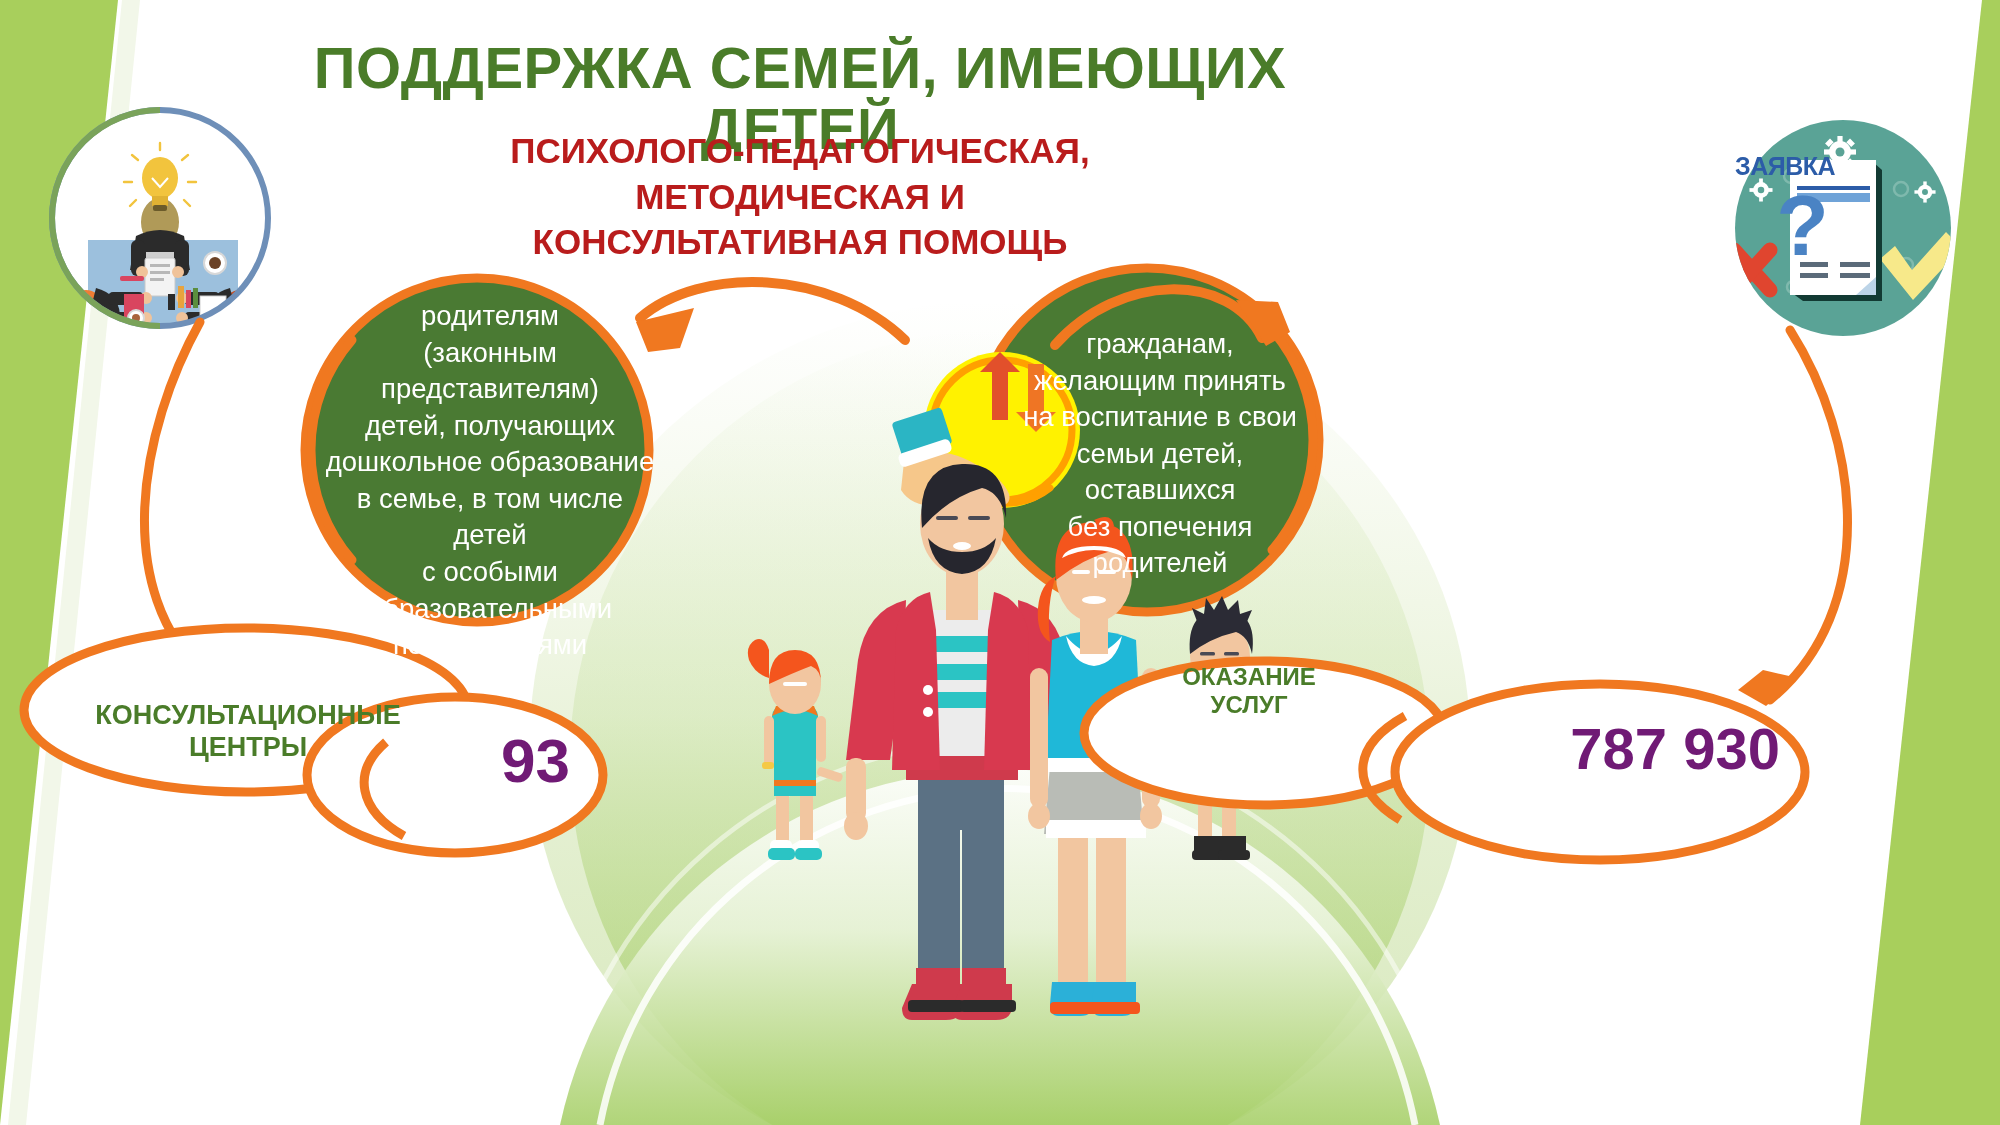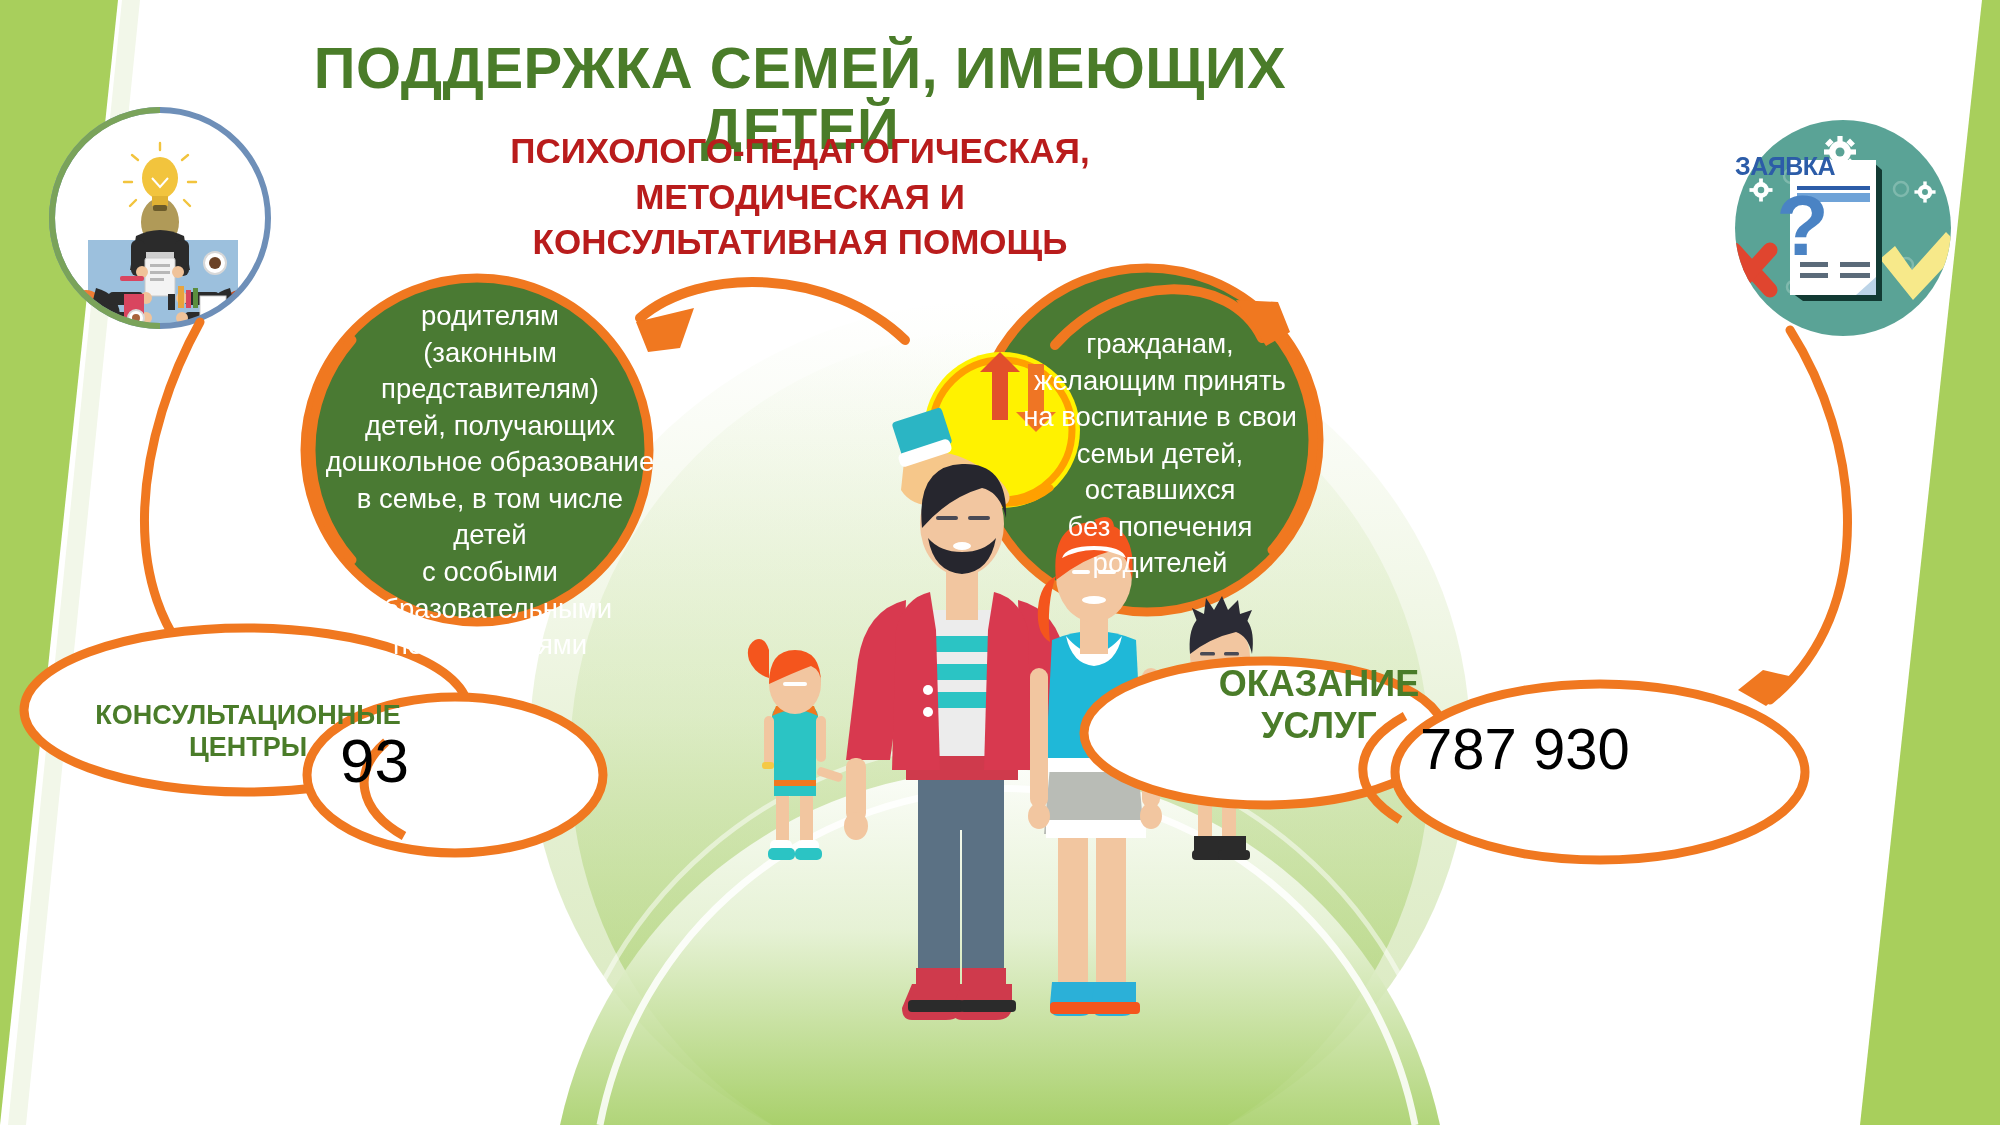--- a/index.html
+++ b/index.html
@@ -60,27 +60,27 @@
 
   .callout-label {
     position: absolute;
     text-align: center;
     color: #4a7c29;
     font-weight: bold;
     line-height: 1.18;
     white-space: pre-line;
   }
   .callout-label.cc  { left: 38px;   top: 661px; width: 420px; font-size: 27px; margin-top: 39px; }
-  .callout-label.srv { left: 1174px; top: 663px; width: 290px; font-size: 36px; }
+  .callout-label.srv { left: 1104px; top: 663px; width: 290px; font-size: 24px; }
 
   .stat-number {
     position: absolute;
-    text-align: left;
-    color: #000000;
-    font-weight: normal;
+    text-align: right;
+    color: #701a75;
+    font-weight: bold;
   }
   .stat-number.n93 { left: 340px; top: 725px; width: 230px; font-size: 62px; }
   .stat-number.n787 { left: 1420px; top: 715px; width: 360px; font-size: 58px; }
   .stat-unit {
     position: absolute;
     text-align: center;
     color: #1f4e79;
     font-weight: bold;
     font-size: 34px;
   }

